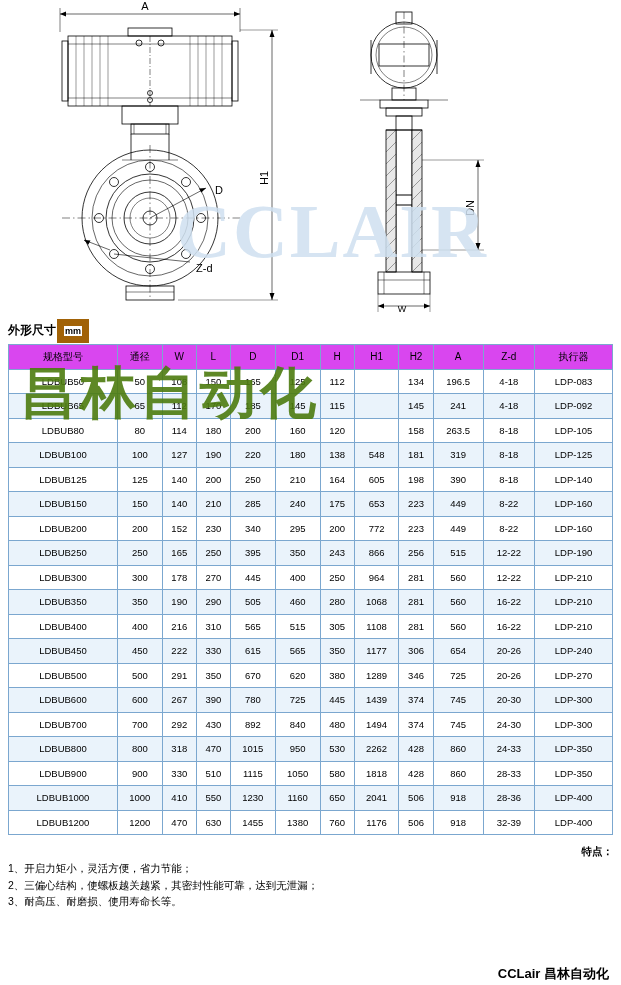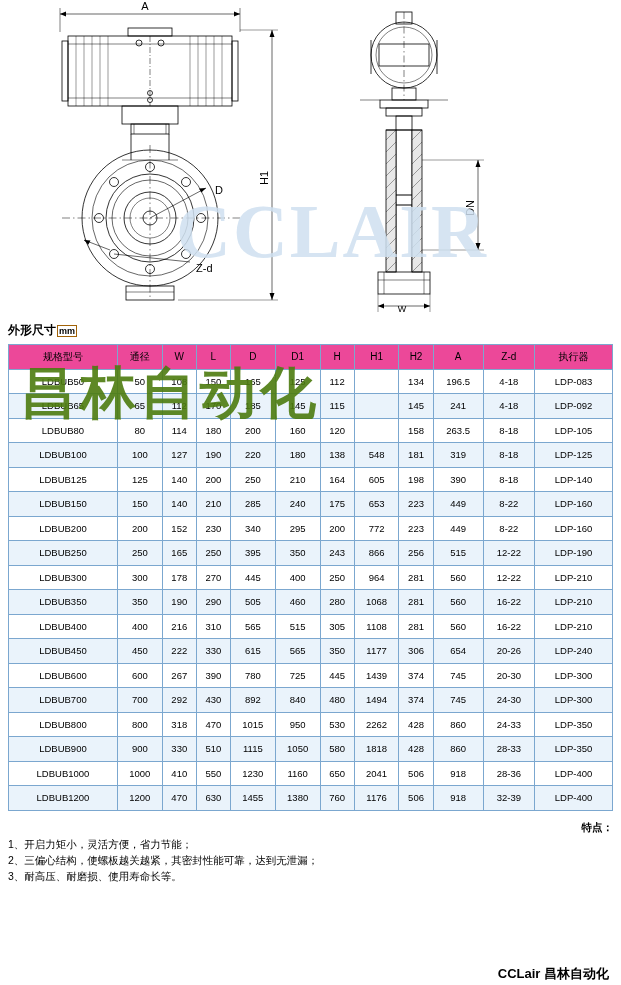--- a/index.html
+++ b/index.html
@@ -41,21 +41,21 @@
   
   .section-title {
     margin: 4px 0 5px 8px;
     font-size: 12px;
     font-weight: bold;
     color: #000;
   }
   .section-title .unit {
     font-size: 9px;
     font-weight: bold;
-    border: 1px solid #a16207;
+    border: 7px solid #a16207;
     padding: 0 1px;
     margin-left: 1px;
   }
 
   
   .table-wrap {
     position: relative;
     margin: 0 8px;
   }
   table.spec {
@@ -68,21 +68,21 @@
   table.spec th, table.spec td {
     border: 1px solid #7ba7cf;
     text-align: center;
     padding: 0;
     height: 23.5px;
     line-height: 23.5px;
     white-space: nowrap;
     font-weight: normal;
   }
   table.spec thead th {
-    background: #ec4899;
+    background: #d946ef;
     font-weight: normal;
     font-size: 10px;
   }
   table.spec tbody tr:nth-child(odd) td { background: #ffffff; }
   table.spec tbody tr:nth-child(even) td { background: #eaf3fb; }
 
   .watermark-cn {
     position: absolute;
     left: 20px;
     top: 356px;
@@ -472,20 +472,34 @@
             <td>615</td>
             <td>565</td>
             <td>350</td>
             <td>1177</td>
             <td>306</td>
             <td>654</td>
             <td>20-26</td>
             <td>LDP-240</td>
           </tr>
         <tr>
+            <td>LDBUB500</td>
+            <td>500</td>
+            <td>291</td>
+            <td>350</td>
+            <td>670</td>
+            <td>620</td>
+            <td>380</td>
+            <td>1289</td>
+            <td>346</td>
+            <td>725</td>
+            <td>20-26</td>
+            <td>LDP-270</td>
+          </tr>
+        <tr>
             <td>LDBUB600</td>
             <td>600</td>
             <td>267</td>
             <td>390</td>
             <td>780</td>
             <td>725</td>
             <td>445</td>
             <td>1439</td>
             <td>374</td>
             <td>745</td>

